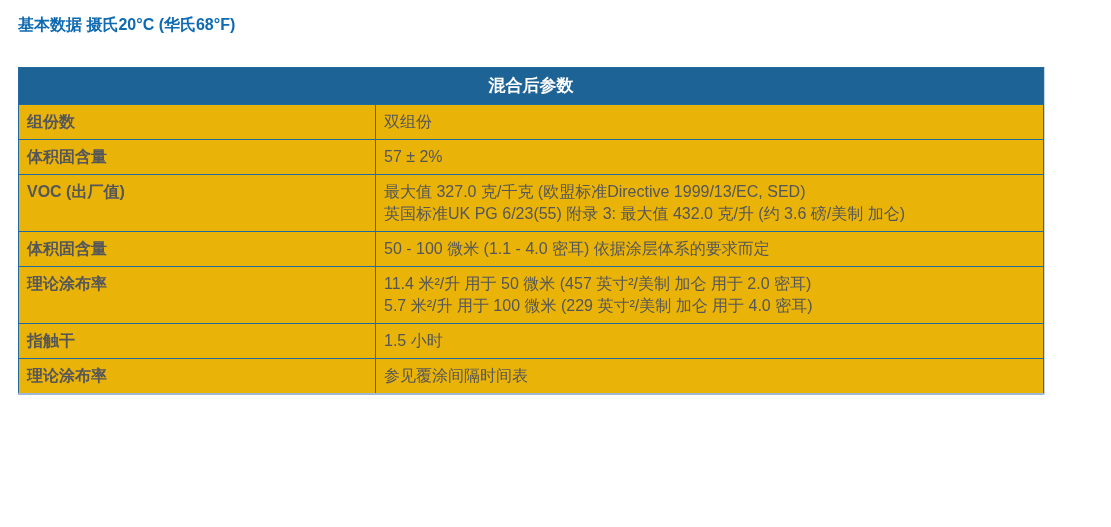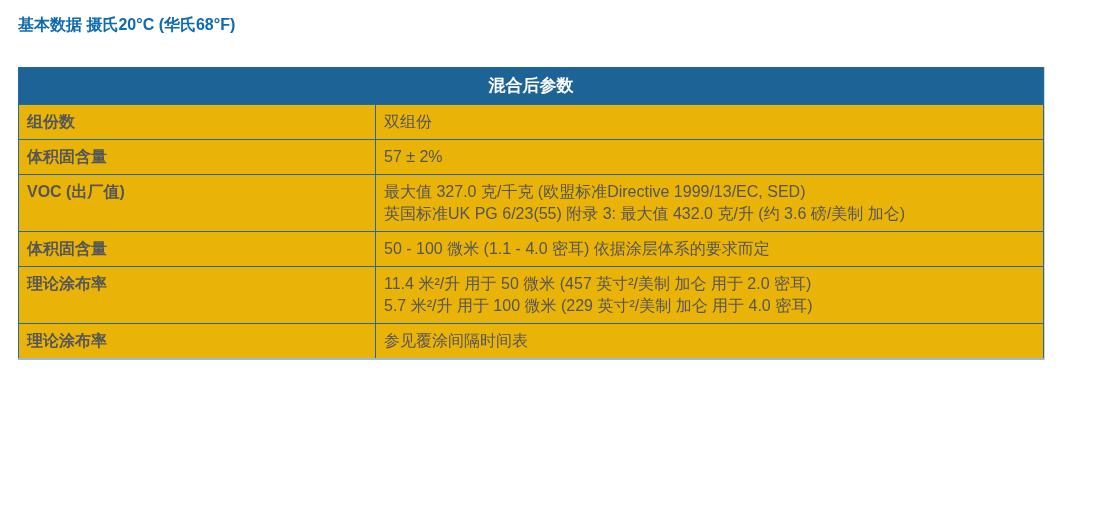--- a/index.html
+++ b/index.html
@@ -108,20 +108,26 @@
   </tr>
 
   <tr>
     <td class="label-cell">理论涂布率</td>
     <td class="value-cell">
             <div class="value-line">11.4 米²/升 用于 50 微米 (457 英寸²/美制 加仑 用于 2.0 密耳)</div>
             <div class="value-line">5.7 米²/升 用于 100 微米 (229 英寸²/美制 加仑 用于 4.0 密耳)</div>
           </td>
   </tr>
 
+  <tr>
+    <td class="label-cell">指触干</td>
+    <td class="value-cell">
+            <div class="value-line">1.5 小时</div>
+          </td>
+  </tr>
 
   <tr>
     <td class="label-cell">理论涂布率</td>
     <td class="value-cell">
             <div class="value-line">参见覆涂间隔时间表</div>
           </td>
   </tr>
 
 </tbody>
   </table>

